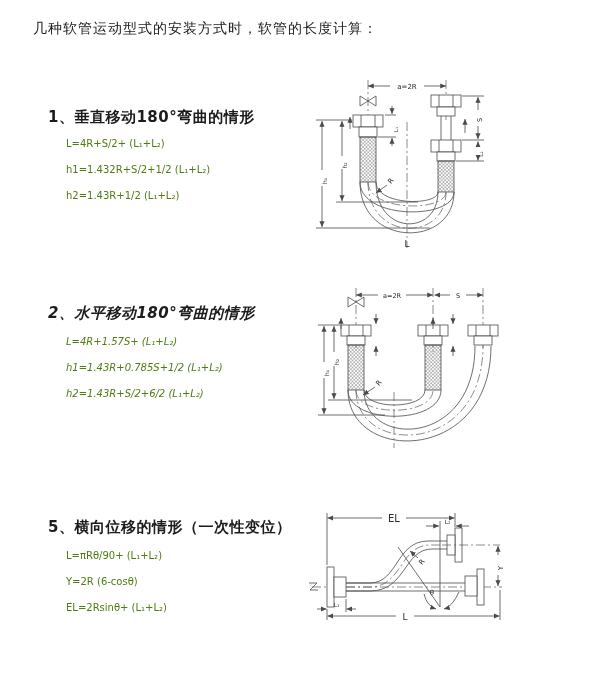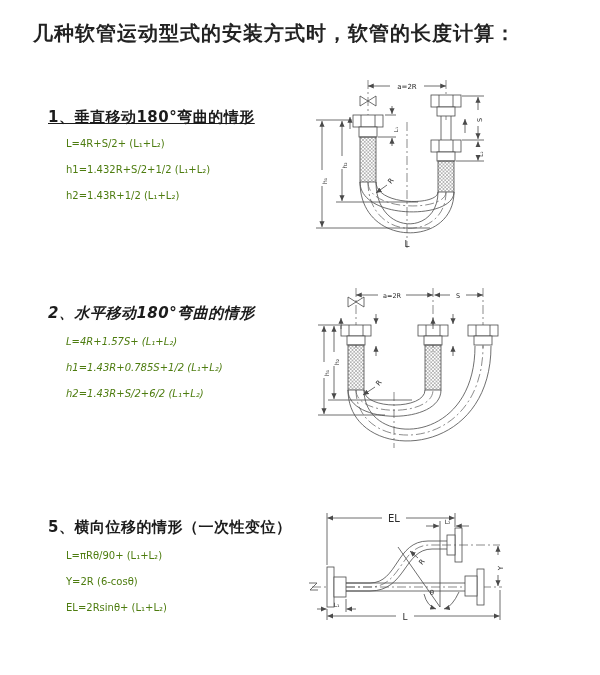--- a/index.html
+++ b/index.html
@@ -1,39 +1,39 @@
 <!DOCTYPE html>
 <html><head>
 <meta charset="utf-8">
 <style>
   html,body{margin:0;padding:0;}
   body{
     width:600px;height:675px;background:#ffffff;position:relative;overflow:hidden;
     font-family:"DejaVu Sans","Liberation Sans",sans-serif;color:#1d1d1d;
   }
   .title{
-    position:absolute;left:33px;top:20px;font-size:20px;font-weight:bold;
+    position:absolute;left:33px;top:20px;font-size:14px;font-weight:normal;
     color:#222;letter-spacing:1px;white-space:nowrap;
   }
   .section{position:absolute;left:48px;}
   .heading{font-size:15px;font-weight:bold;color:#1c1c1c;letter-spacing:0.5px;white-space:nowrap;}
   .formula{font-size:10px;color:#4d7c0f;margin:8px 0 0 18px;line-height:18px;white-space:nowrap;}
   svg.diag{position:absolute;}
   svg.diag .ln{stroke:#4a4a4a;stroke-width:0.8;fill:none;}
   svg.diag .cl{stroke:#5a5a5a;stroke-width:0.7;fill:none;stroke-dasharray:9 3 2 3;}
   svg.diag .wh{fill:#ffffff;}
   svg.diag text{fill:#2a2a2a;stroke:none;font-family:"DejaVu Sans","Liberation Sans",sans-serif;}
 </style>
 </head>
 <body>
 
 <div class="title">几种软管运动型式的安装方式时，软管的长度计算：</div>
 
 <div class="section" style="top:108px;">
-  <div class="heading" style="margin-bottom:0;text-decoration:underline;">1、垂直移动180°弯曲的情形</div>
+  <div class="heading" style="margin-bottom:0;">1、垂直移动180°弯曲的情形</div>
   <div class="formula">L=4R+S/2+ (L₁+L₂)</div>
   <div class="formula">h1=1.432R+S/2+1/2 (L₁+L₂)</div>
   <div class="formula">h2=1.43R+1/2 (L₁+L₂)</div>
 </div>
 
 <div class="section" style="top:304px;font-style:italic;">
   <div class="heading" style="margin-bottom:10px;">2、水平移动180°弯曲的情形</div>
   <div class="formula">L=4R+1.57S+ (L₁+L₂)</div>
   <div class="formula">h1=1.43R+0.785S+1/2 (L₁+L₂)</div>
   <div class="formula">h2=1.43R+S/2+6/2 (L₁+L₂)</div>

